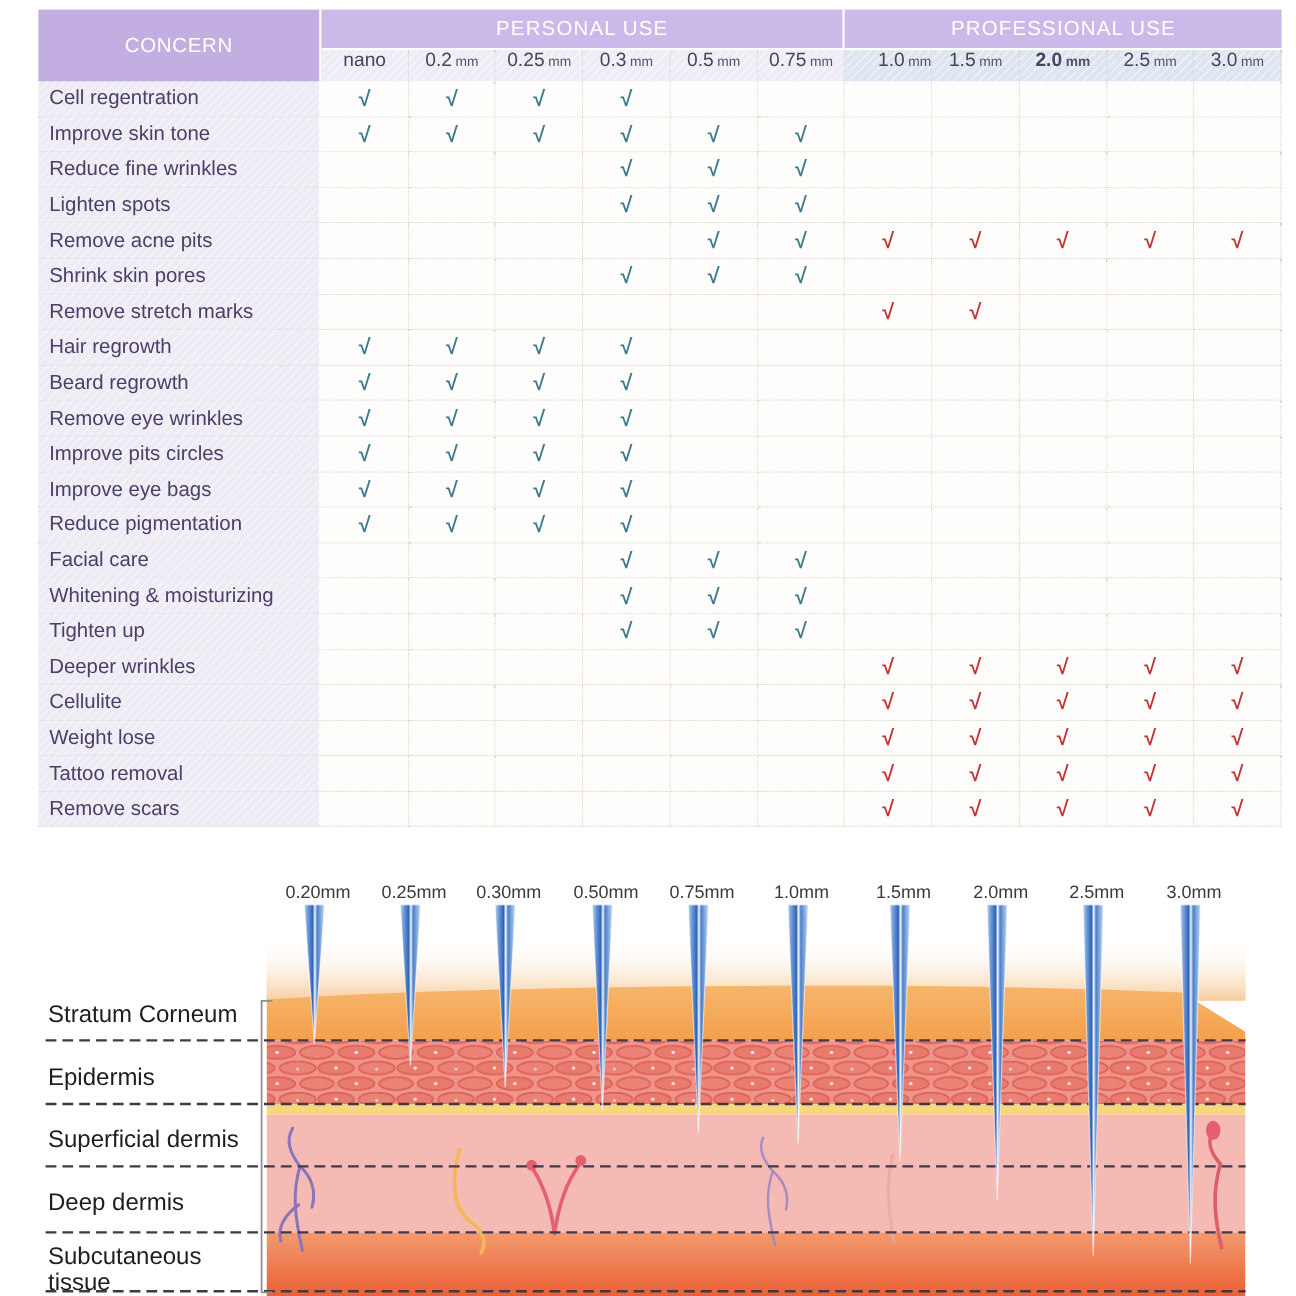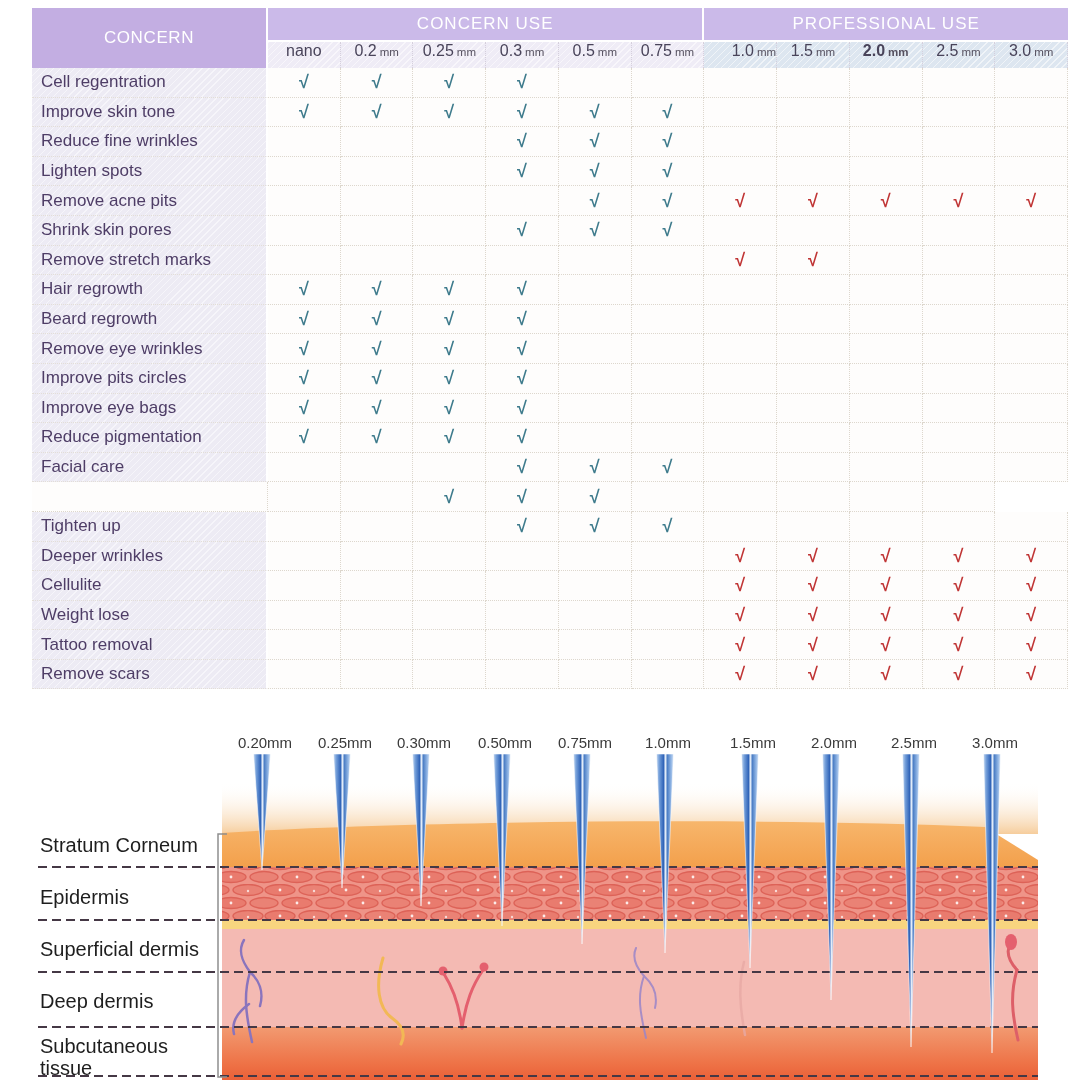--- a/index.html
+++ b/index.html
@@ -48,21 +48,21 @@
   text.size-label{font-size:15px;fill:#3a3a3a;font-family:"Liberation Sans",sans-serif;}
   text.layer-label{font-size:20px;fill:#1e1e1e;font-family:"Liberation Sans",sans-serif;}
   .dashline{stroke:#453845;stroke-width:2;stroke-dasharray:9 5;fill:none;}
 </style>
 </head>
 <body>
 
 <div class="table-wrap">
   <div class="thead">
     <div class="concern-cell">CONCERN</div>
-    <div class="group-header group-personal">CONCERN USE</div>
+    <div class="group-header group-personal">PERSONAL USE</div>
     <div class="group-header group-professional">PROFESSIONAL USE</div>
 
   <div class="subcell personal" style="grid-area: 2 / 2;">
         <span>nano</span>
       </div>
       <div class="subcell personal" style="grid-area: 2 / 3;">
         <span>0.2</span>
         <span class="unit">mm</span>
       </div>
       <div class="subcell personal" style="grid-area: 2 / 4;">
@@ -403,20 +403,21 @@
         <div class="dcell">
           <span class="chk teal">√</span>
         </div>
         <div class="dcell"></div>
         <div class="dcell"></div>
         <div class="dcell"></div>
         <div class="dcell"></div>
         <div class="dcell"></div>
       </div>
       <div class="trow">
+        <div class="rowlabel">Whitening &amp; moisturizing</div>
         <div class="dcell"></div>
         <div class="dcell"></div>
         <div class="dcell"></div>
         <div class="dcell">
           <span class="chk teal">√</span>
         </div>
         <div class="dcell">
           <span class="chk teal">√</span>
         </div>
         <div class="dcell">

